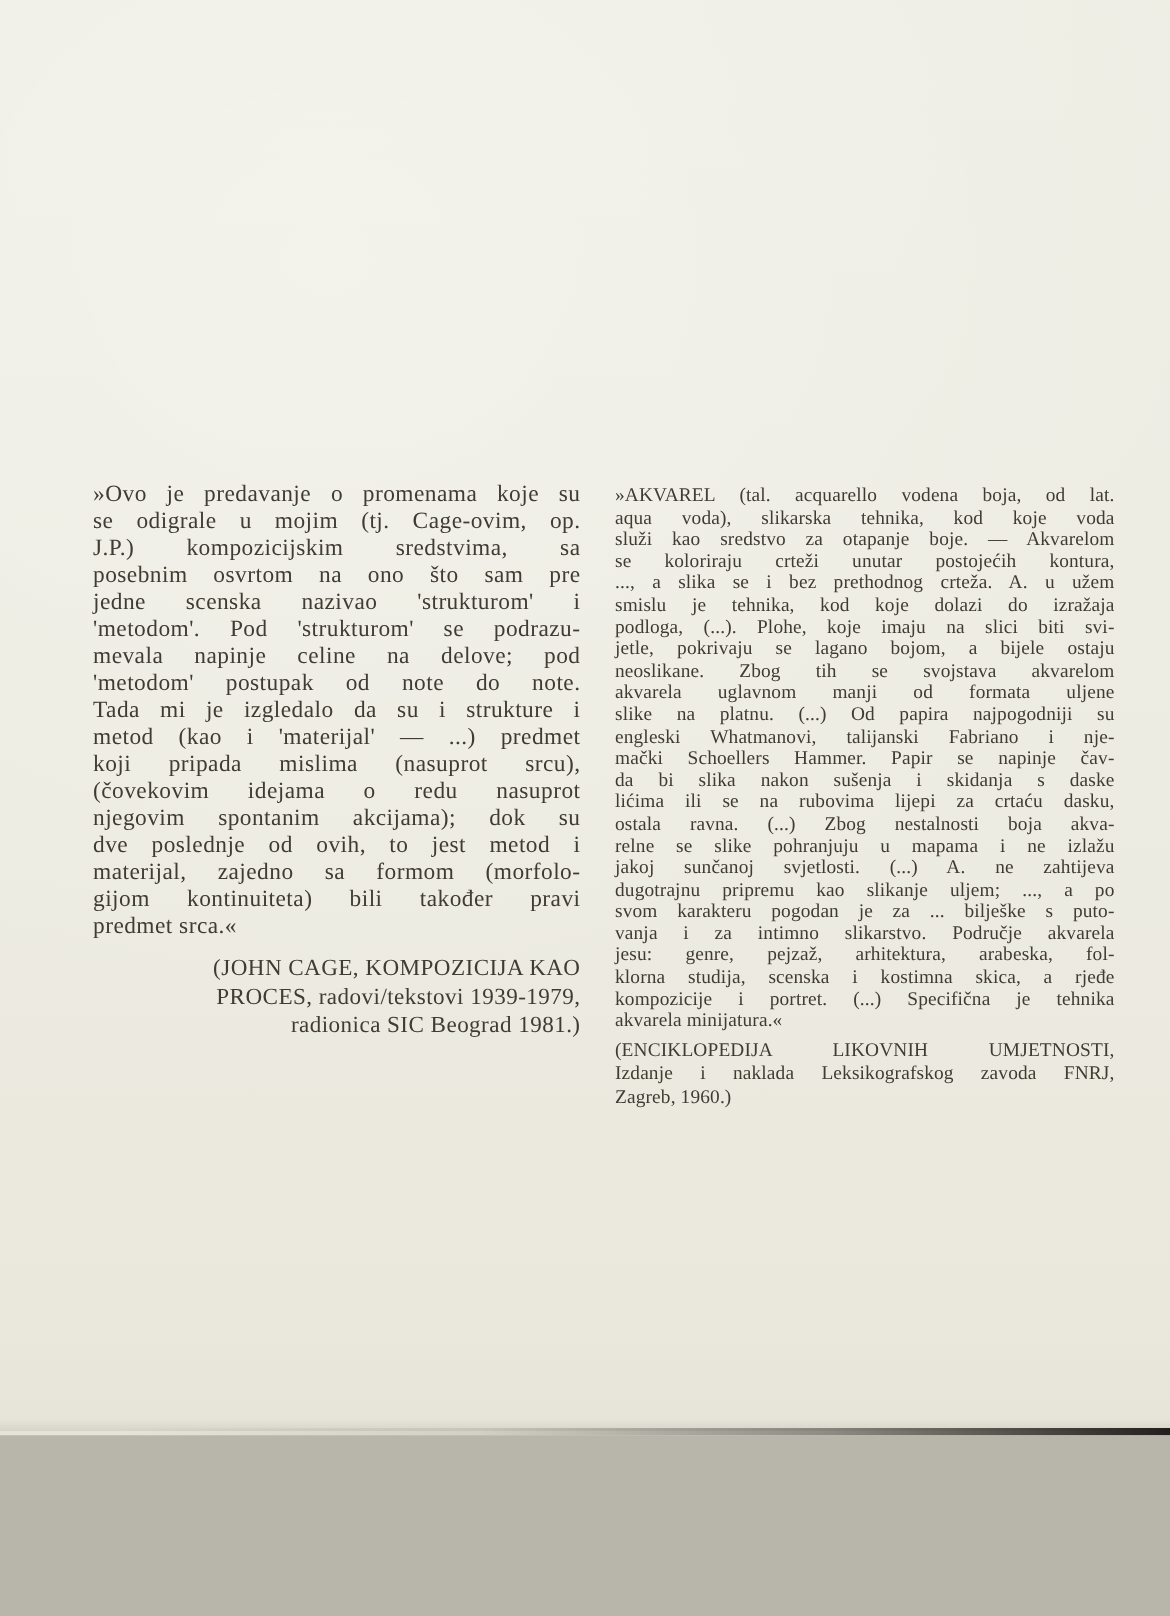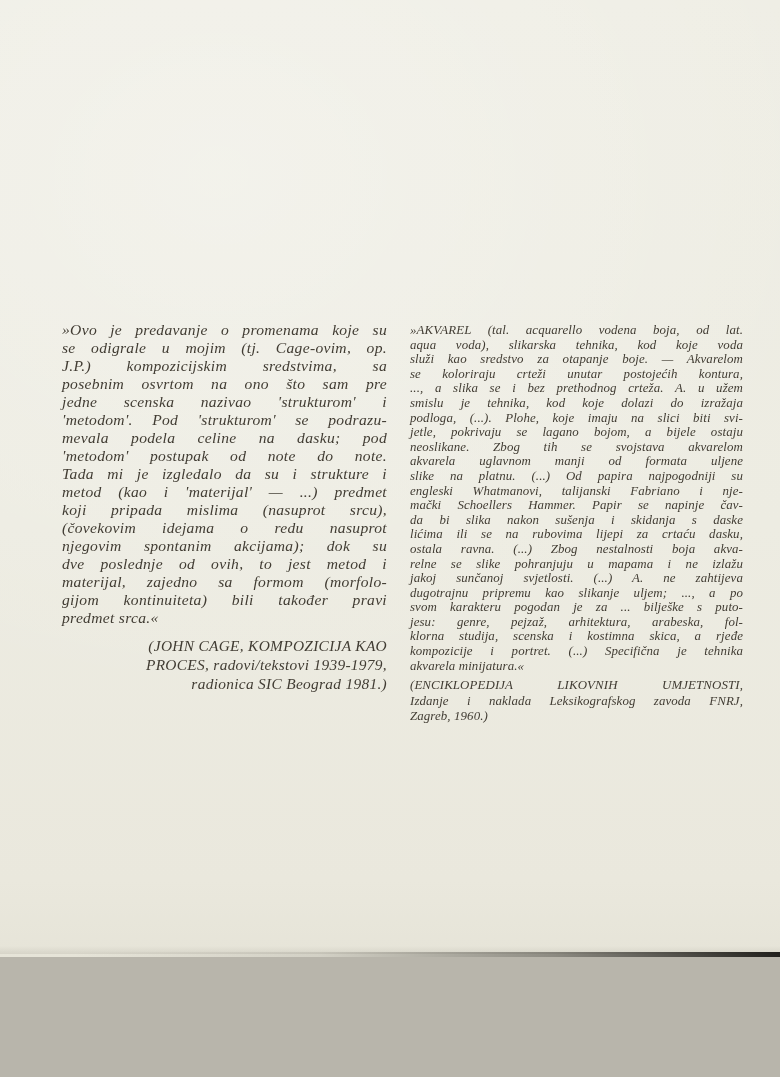--- a/index.html
+++ b/index.html
@@ -7,21 +7,20 @@
   .page{
     position:relative;
     width:780px;height:957px;
     margin:0 auto;
     background:
       radial-gradient(130% 90% at 28% 18%, rgba(255,255,255,0.28), rgba(0,0,0,0) 62%),
       linear-gradient(to bottom,#efeee5 0%,#edece2 55%,#eae8dd 92%,#e6e4d8 100%);
     overflow:hidden;
     font-family:"Liberation Serif","DejaVu Serif",serif;
     color:#413c33;
-    font-style:italic;
   }
   .col{position:absolute;}
   .col-left{left:62px;top:321px;width:325px;}
   .col-right{left:410px;top:323px;width:333px;}
 
   .left-body{font-size:15.6px;line-height:18px;letter-spacing:0.3px;}
   .left-cite{margin-top:9px;font-size:15.4px;line-height:19px;letter-spacing:0.3px;}
   .right-body{font-size:12.9px;line-height:14.6px;letter-spacing:0.1px;}
   .right-cite{margin-top:5px;font-size:12.9px;line-height:15.6px;letter-spacing:0.1px;}
 
@@ -61,21 +60,21 @@
 <div class="page">
 
   <div class="col col-left">
     <div class="left-body jlines">
         <div>»Ovo je predavanje o promenama koje su</div>
         <div>se odigrale u mojim (tj. Cage-ovim, op.</div>
         <div>J.P.) kompozicijskim sredstvima, sa</div>
         <div>posebnim osvrtom na ono što sam pre</div>
         <div>jedne scenska nazivao 'strukturom' i</div>
         <div>'metodom'. Pod 'strukturom' se podrazu-</div>
-        <div>mevala podela celine na dasku; pod</div>
+        <div>mevala napinje celine na delove; pod</div>
         <div>'metodom' postupak od note do note.</div>
         <div>Tada mi je izgledalo da su i strukture i</div>
         <div>metod (kao i 'materijal' — ...) predmet</div>
         <div>koji pripada mislima (nasuprot srcu),</div>
         <div>(čovekovim idejama o redu nasuprot</div>
         <div>njegovim spontanim akcijama); dok su</div>
         <div>dve poslednje od ovih, to jest metod i</div>
         <div>materijal, zajedno sa formom (morfolo-</div>
         <div>gijom kontinuiteta) bili također pravi</div>
         <div>predmet srca.«</div>
@@ -102,20 +101,21 @@
         <div>slike na platnu. (...) Od papira najpogodniji su</div>
         <div>engleski Whatmanovi, talijanski Fabriano i nje-</div>
         <div>mački Schoellers Hammer. Papir se napinje čav-</div>
         <div>da bi slika nakon sušenja i skidanja s daske</div>
         <div>lićima ili se na rubovima lijepi za crtaću dasku,</div>
         <div>ostala ravna. (...) Zbog nestalnosti boja akva-</div>
         <div>relne se slike pohranjuju u mapama i ne izlažu</div>
         <div>jakoj sunčanoj svjetlosti. (...) A. ne zahtijeva</div>
         <div>dugotrajnu pripremu kao slikanje uljem; ..., a po</div>
         <div>svom karakteru pogodan je za ... bilješke s puto-</div>
+        <div>vanja i za intimno slikarstvo. Područje akvarela</div>
         <div>jesu: genre, pejzaž, arhitektura, arabeska, fol-</div>
         <div>klorna studija, scenska i kostimna skica, a rjeđe</div>
         <div>kompozicije i portret. (...) Specifična je tehnika</div>
         <div>akvarela minijatura.«</div>
       </div>
     <div class="right-cite jlines">
         <div>(ENCIKLOPEDIJA LIKOVNIH UMJETNOSTI,</div>
         <div>Izdanje i naklada Leksikografskog zavoda FNRJ,</div>
         <div>Zagreb, 1960.)</div>
       </div>

